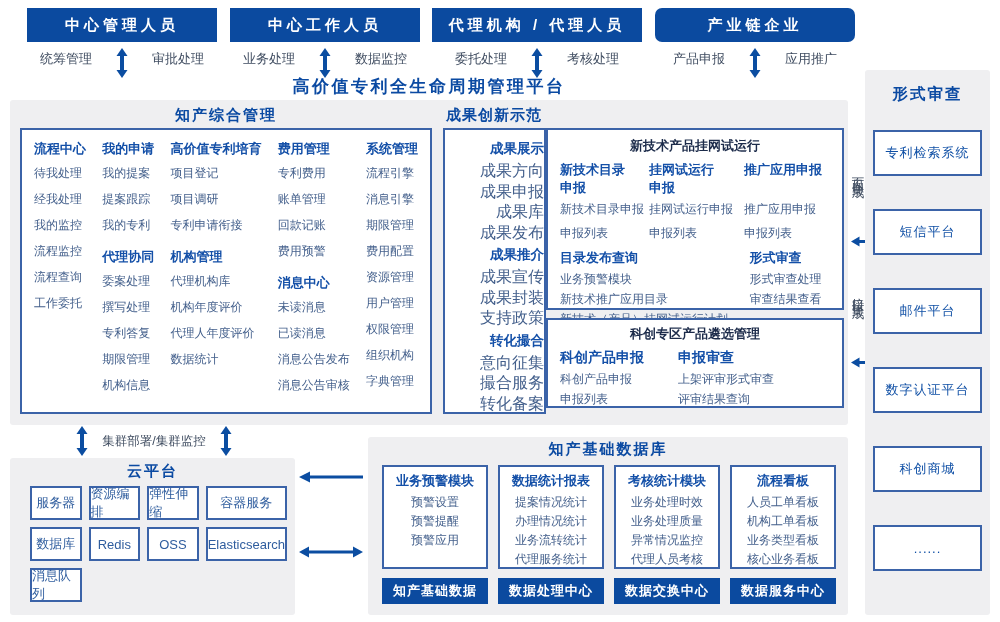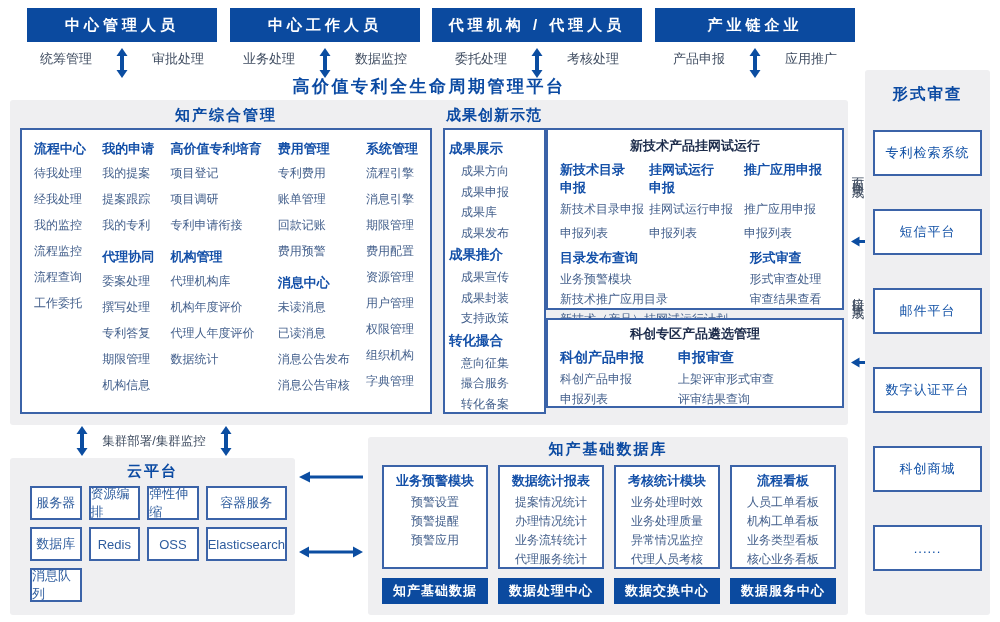--- a/index.html
+++ b/index.html
@@ -28,23 +28,23 @@
   .panel{position:absolute;background:#efeff1;border-radius:3px;}
   .sec-title{position:absolute;color:#0b4aa2;font-size:15px;font-weight:bold;
     text-align:center;letter-spacing:2px;}
   .wbox{position:absolute;background:#fff;border:2px solid #3b63a8;box-sizing:border-box;}
   
   .menu{display:flex;justify-content:space-between;padding:8px 12px;}
   .grp-t{color:#1450a8;font-weight:bold;font-size:13px;line-height:22px;white-space:nowrap;}
   .m-item{font-size:12px;color:#44608c;line-height:26px;white-space:nowrap;}
   .grp2{margin-top:8px;}
   
-  .ach{padding:7px 0 0 4px;}
+  .ach{padding:7px 0 0 4px;text-align:right;}
   .ach-t{color:#1450a8;font-weight:bold;font-size:13.5px;line-height:24px;}
-  .ach-i{font-size:12px;color:#44608c;line-height:20.5px;margin-left:12px;}
+  .ach-i{font-size:16px;color:#44608c;line-height:20.5px;margin-left:12px;}
   
   .inner-t{text-align:center;font-weight:bold;font-size:13px;color:#1c2b4a;margin-top:7px;}
   .trial-cols{display:flex;justify-content:space-between;padding:0 12px;margin-top:6px;}
   .t-col-t{color:#1450a8;font-weight:bold;font-size:13px;line-height:18px;height:36px;}
   .t-item{font-size:12px;color:#44608c;line-height:24px;white-space:nowrap;}
   .below-row{display:flex;padding:0 12px;margin-top:2px;}
   .cat{width:198px;}
   .cat-items .cat-item{display:inline-block;font-size:12px;color:#44608c;line-height:20px;margin-right:12px;}
   .rev{margin-left:auto;width:84px;}
   .sel-cols{display:flex;gap:34px;padding:0 12px;margin-top:2px;}
@@ -76,21 +76,21 @@
     align-items:center;justify-content:center;font-size:13px;color:#0f4fa5;letter-spacing:1px;}
   
   .int-label{position:absolute;writing-mode:vertical-rl;font-size:12.5px;color:#3f4c60;letter-spacing:3px;}
 </style>
 </head>
 <body>
 
 <div class="hbar" style="left:27px;width:190px;">中心管理人员</div>
 <div class="hbar" style="left:230px;width:190px;">中心工作人员</div>
 <div class="hbar" style="left:432px;width:210px;">代理机构 / 代理人员</div>
-<div class="hbar" style="left:655px;width:200px;">产业链企业</div>
+<div class="hbar" style="left:655px;width:200px;border-radius:7px;">产业链企业</div>
 
 <div class="duty-row" style="left:27px;width:190px;">
   <span>统筹管理</span>
   <svg class="v-arrow" width="12" height="30" viewBox="0 0 12 30">
       <path d="M6 0L11.5 8H8V22H11.5L6 30L0.5 22H4V8H0.5Z" fill="#0b4da1"></path>
     </svg>
   <span>审批处理</span>
 </div>
 <div class="duty-row" style="left:230px;width:190px;">
   <span>业务处理</span>

